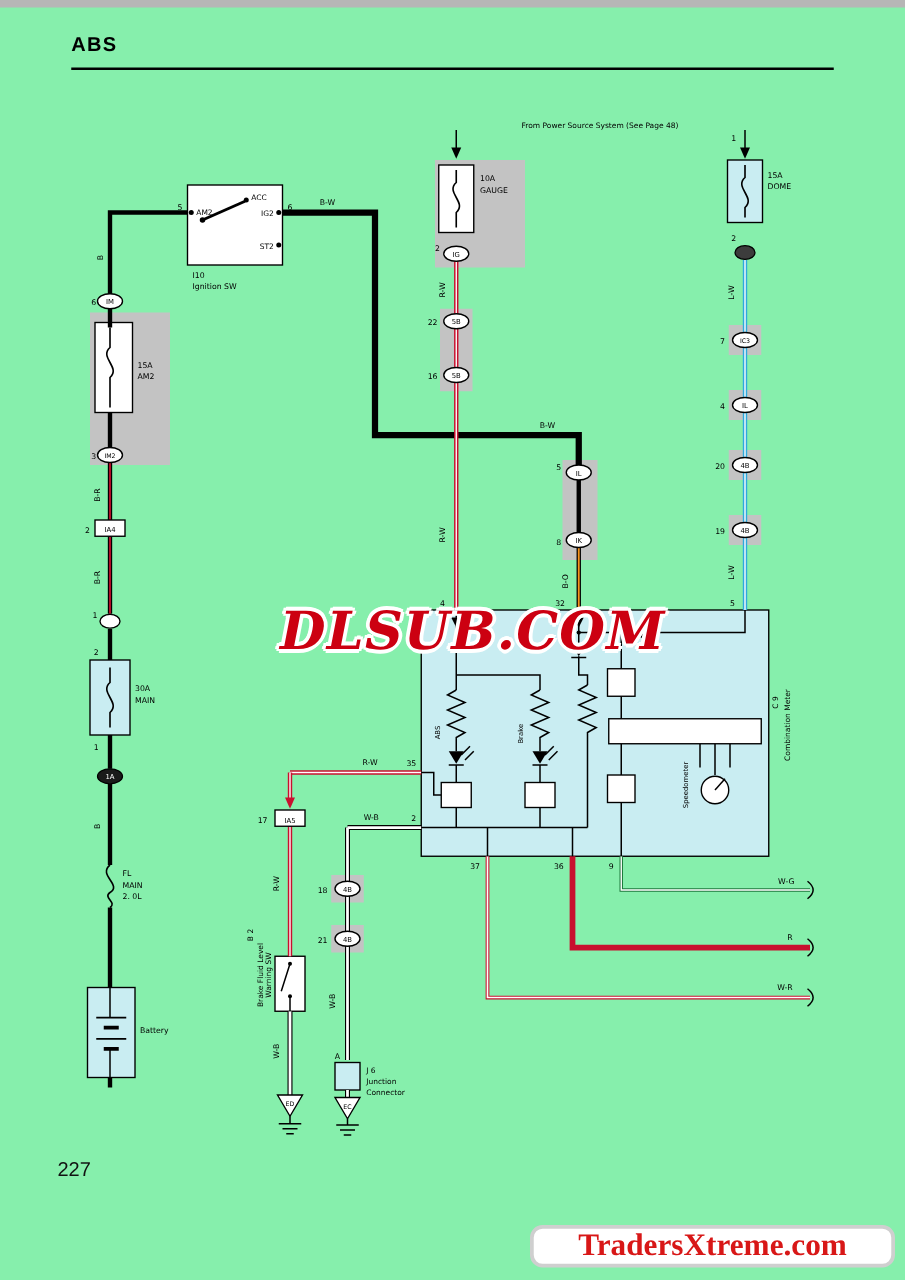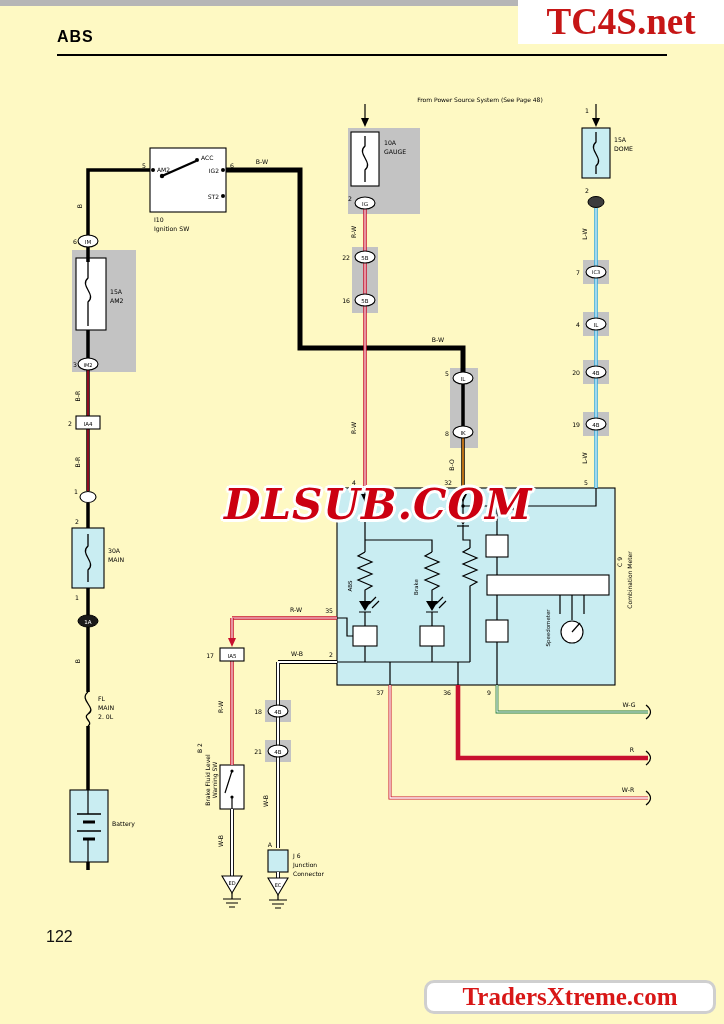--- a/index.html
+++ b/index.html
@@ -1,16 +1,16 @@
 <!DOCTYPE html>
 <html><head>
 <meta charset="utf-8">
 <style>
   html,body{margin:0;padding:0;background:#ffffff;}
-  #page{position:relative;width:724px;height:1024px;background:#fef9c3;overflow:hidden;
+  #page{position:relative;width:724px;height:1024px;background:#86efac;overflow:hidden;
         font-family:"Liberation Sans",sans-serif;}
   .topstrip{position:absolute;left:0;top:0;width:724px;height:6px;background:#b6b6b6;}
   .title{position:absolute;left:57px;top:28px;font-size:16px;font-weight:bold;letter-spacing:1px;color:#000;}
   .rule{position:absolute;left:57px;top:54px;width:610px;height:2px;background:#000;}
   .tc4s{position:absolute;left:518px;top:0;width:206px;height:44px;background:#fff;
         font-family:"Liberation Serif",serif;font-weight:bold;font-size:37px;color:#c61616;
         text-align:center;line-height:44px;}
   .dlsub{position:absolute;left:224px;top:480px;font-family:"DejaVu Serif",serif;font-weight:bold;
         font-size:42px;letter-spacing:1px;color:#cc0011;z-index:5;
         text-shadow:-3px 0 0 #fff,3px 0 0 #fff,0 -3px 0 #fff,0 3px 0 #fff,
@@ -39,21 +39,20 @@
   .blk{fill:#000;stroke:none;}
   .redfill{fill:#c8102e;stroke:none;}
 </style>
 </head>
 <body>
 
 <div id="page">
   <div class="topstrip"></div>
   <div class="title">ABS</div>
   <div class="rule"></div>
-  <div class="tc4s">TC4S.net</div>
 
   <svg width="724" height="1024" viewBox="0 0 724 1024">
 
     <g>
       <rect x="72" y="250" width="64" height="122" class="gy"></rect>
       <rect x="348" y="128" width="72" height="86" class="gy"></rect>
       <rect x="352" y="247" width="26" height="66" class="gy"></rect>
       <rect x="450" y="368" width="28" height="80" class="gy"></rect>
       <rect x="583" y="260" width="26" height="24" class="gy"></rect>
       <rect x="583" y="312" width="26" height="24" class="gy"></rect>
@@ -329,15 +328,15 @@
     <text class="t f6" x="293" y="867">Junction</text>
     <text class="t f6" x="293" y="876">Connector</text>
     <text class="t f5" x="278" y="887" text-anchor="middle">EC</text>
 
     <text class="t f62" x="629" y="707" text-anchor="middle">W-G</text>
     <text class="t f62" x="632" y="752" text-anchor="middle">R</text>
     <text class="t f62" x="628" y="792" text-anchor="middle">W-R</text>
   </svg>
 
   <div class="dlsub">DLSUB.COM</div>
-  <div class="pagenum">122</div>
+  <div class="pagenum">227</div>
   <div class="traders">TradersXtreme.com</div>
 </div>
 
 </body></html>

